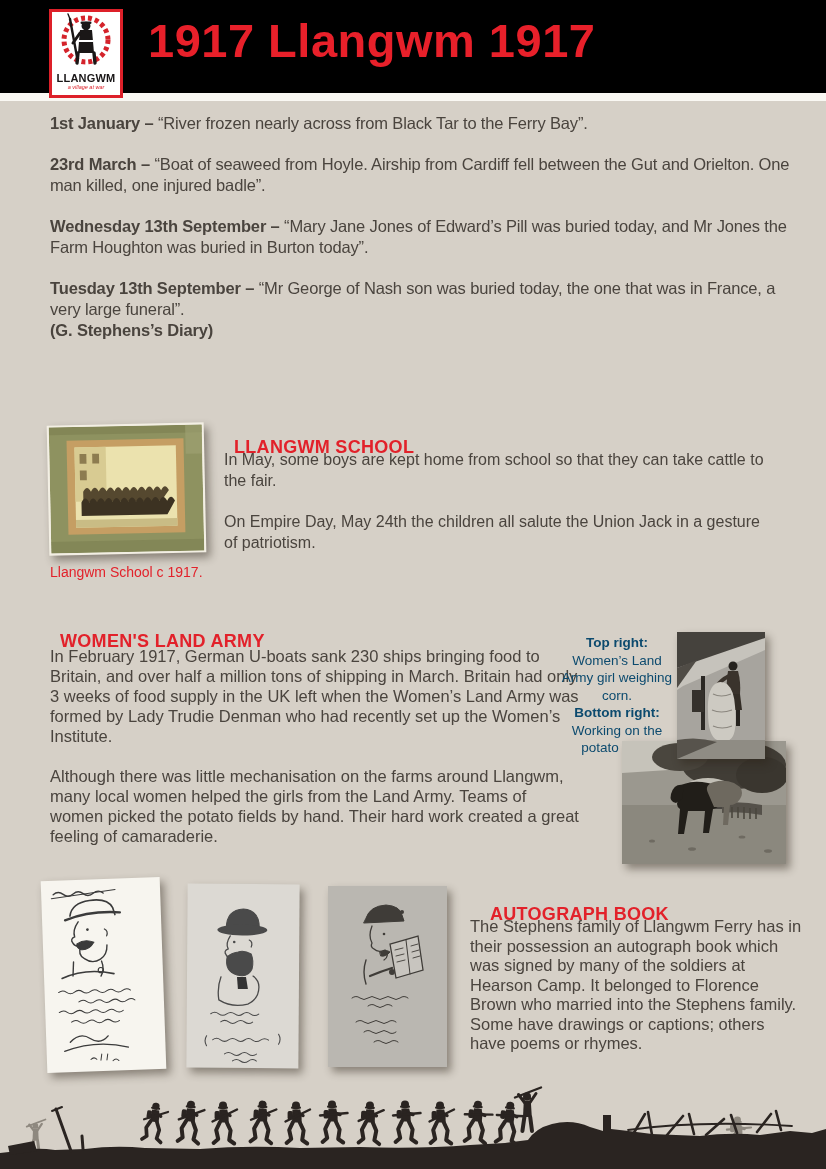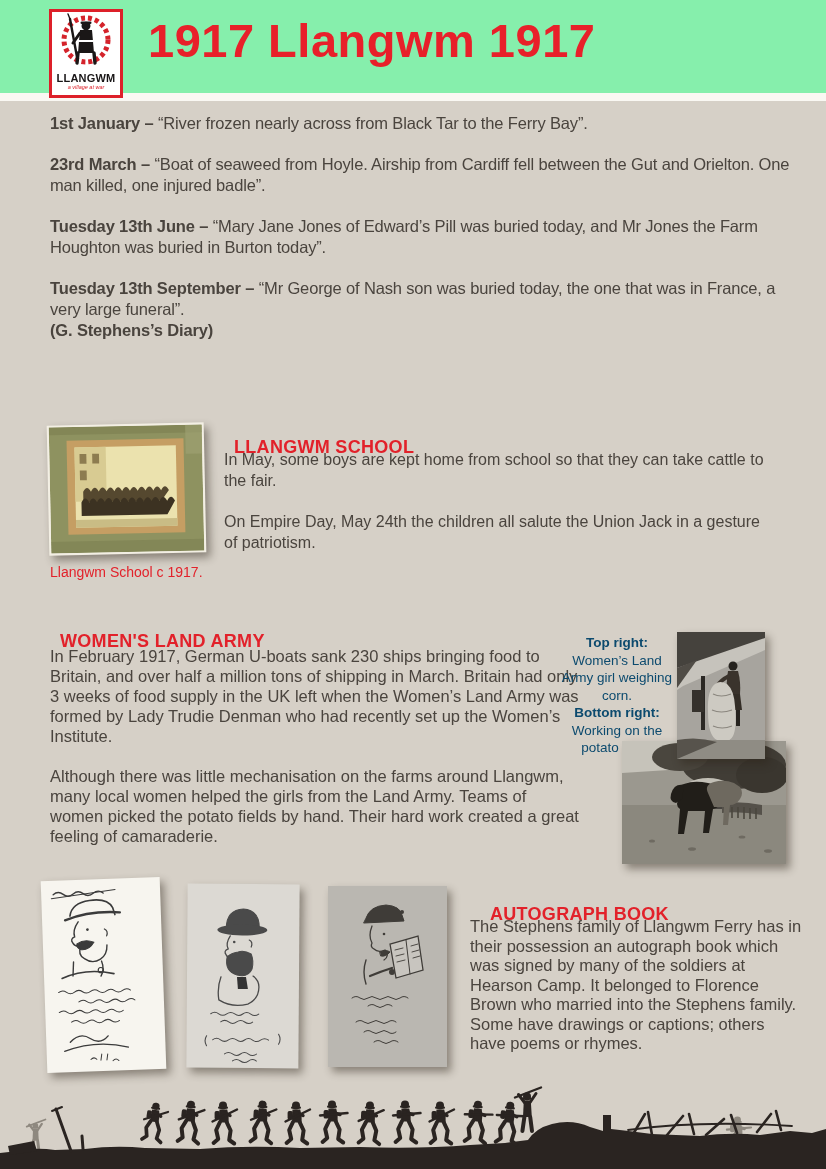--- a/index.html
+++ b/index.html
@@ -1,19 +1,19 @@
 <!DOCTYPE html>
 <html><head>
 <meta charset="utf-8">
 <style>
   html,body{margin:0;padding:0;background:#888;}
   .page{position:relative;width:826px;height:1169px;margin:0 auto;background:#d6d0c7;
         font-family:"Liberation Sans",sans-serif;color:#4a443e;overflow:hidden;}
   
-  .header{position:absolute;left:0;top:0;width:826px;height:93px;background:#86efac;}
+  .header{position:absolute;left:0;top:0;width:826px;height:93px;background:#000000;}
   .header-strip{position:absolute;left:0;top:93px;width:826px;height:8px;background:#faf8f3;}
   .title{position:absolute;left:148px;top:17px;margin:0;font-size:47px;font-weight:bold;
          color:#e8202a;letter-spacing:0.5px;line-height:1;}
   .logo{position:absolute;left:49px;top:9px;width:74px;height:89px;background:#ffffff;
         border:3px solid #dd2029;box-sizing:border-box;text-align:center;z-index:6;padding-top:1px;}
   .logo-name{font-size:11px;font-weight:bold;color:#181516;line-height:1;letter-spacing:.2px;}
   .logo-tag{font-size:5.5px;color:#dd2029;font-style:italic;line-height:1.2;}
   
   .sec-heading{margin:10px;font-size:18px;font-weight:bold;color:#e2212a;letter-spacing:.3px;line-height:1.1;}
   .body-text{font-size:16.5px;line-height:21px;letter-spacing:-0.15px;}
@@ -74,21 +74,21 @@
       <path d="M17,6 L15,1" stroke="#1a1717" stroke-width="1.4" stroke-linecap="round" fill="none"></path>
       <path d="M25,40 L24,50 M41,40 L42,50" stroke="#1a1717" stroke-width="3.4" stroke-linecap="round" fill="none"></path>
     </svg>
     <div class="logo-name">LLANGWM</div>
     <div class="logo-tag">a village at war</div>
   </div>
 
   <section class="diary body-text">
     <p class="entry"><b>1st January –</b> <span>“River frozen nearly across from Black Tar to the Ferry Bay”.</span></p>
     <p class="entry"><b>23rd March –</b> <span>“Boat of seaweed from Hoyle. Airship from Cardiff fell between the Gut and Orielton. One man killed, one injured badle”.</span></p>
-    <p class="entry"><b>Tuesday 13th June –</b> <span>“Mary Jane Jones of Edward’s Pill was buried today, and Mr Jones the Farm Houghton was buried in Burton today”.</span></p>
+    <p class="entry"><b>Wednesday 13th September –</b> <span>“Mary Jane Jones of Edward’s Pill was buried today, and Mr Jones the Farm Houghton was buried in Burton today”.</span></p>
     <p class="entry last"><b>Tuesday 13th September –</b> <span>“Mr George of Nash son was buried today, the one that was in France, a very large funeral”.</span></p>
     <p class="attr">(G. Stephens’s Diary)</p>
   </section>
 
   <div class="school-photo photo">
     <svg width="100%" height="100%" viewBox="0 0 157 130" preserveAspectRatio="none">
       <rect width="157" height="130" fill="#8e9260"></rect>
       <rect width="157" height="8" fill="#7b7f50" opacity=".6"></rect>
       <rect y="118" width="157" height="12" fill="#787c4e" opacity=".5"></rect>
       <rect x="140" y="0" width="17" height="30" fill="#a0a474" opacity=".6"></rect>

